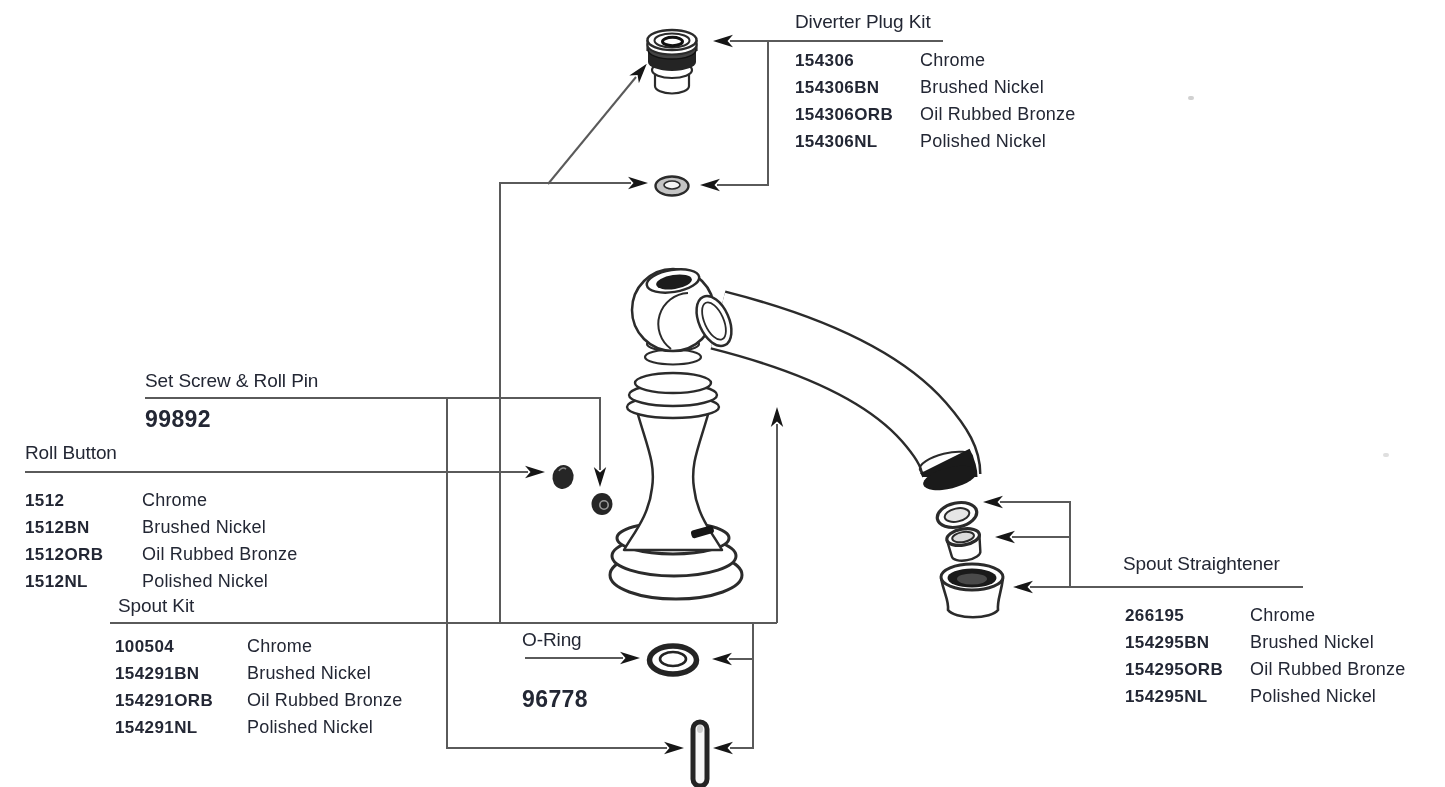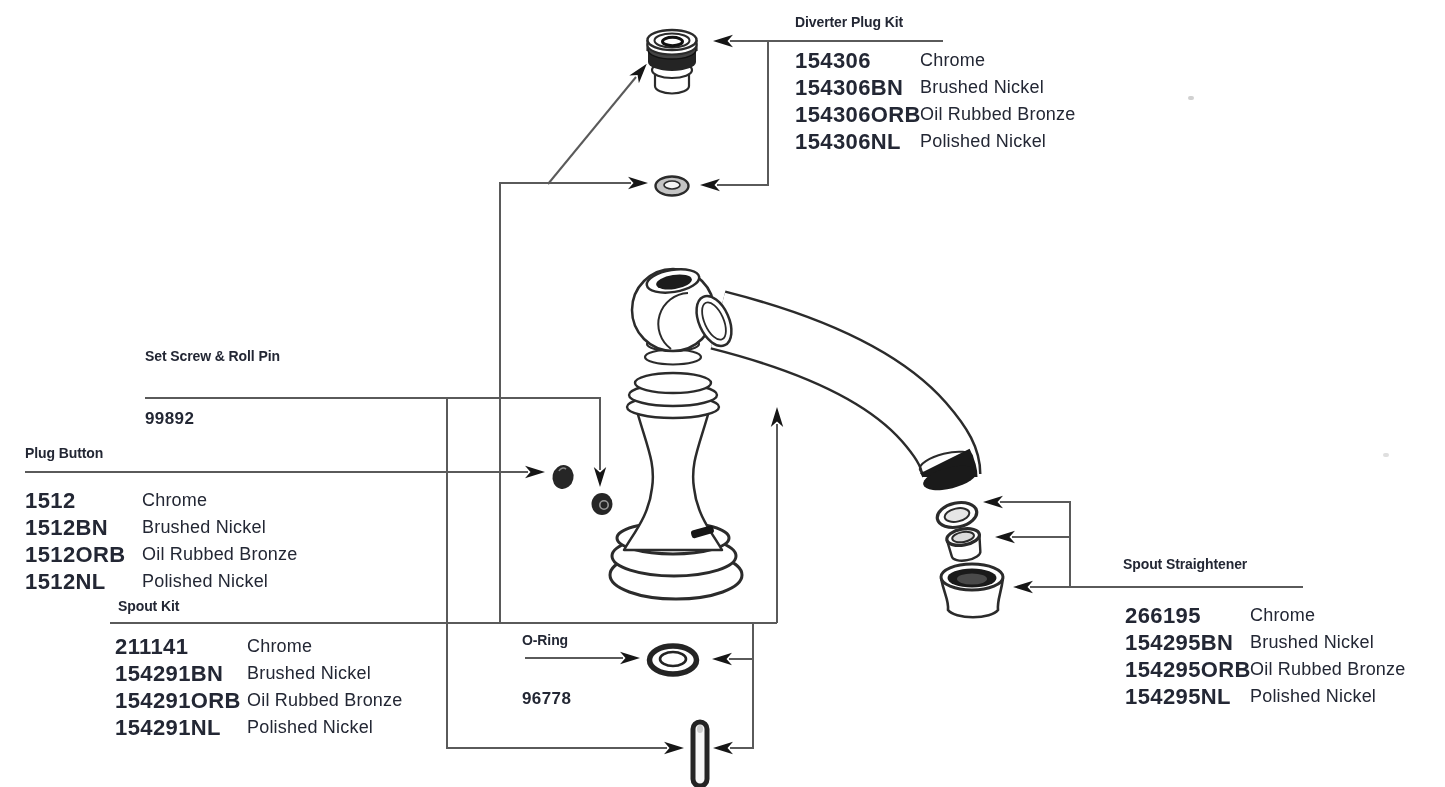--- a/index.html
+++ b/index.html
@@ -6,29 +6,29 @@
   html,body{margin:0;padding:0;}
   .stage{
     position:relative;width:1445px;height:787px;overflow:hidden;
     background:var(--background,#ffffff);
     color:var(--text,#232734);
     font-family:"Liberation Sans",sans-serif;
   }
   .art{position:absolute;left:0;top:0;}
   .kit-title{
     position:absolute;height:22px;line-height:22px;
-    font-size:14px;font-weight:bold;letter-spacing:-0.1px;white-space:nowrap;
+    font-size:19px;font-weight:normal;letter-spacing:-0.1px;white-space:nowrap;
   }
   .single-sku{
     position:absolute;height:22px;line-height:22px;
-    font-size:17px;font-weight:bold;letter-spacing:0.4px;white-space:nowrap;
+    font-size:23px;font-weight:bold;letter-spacing:0.4px;white-space:nowrap;
   }
   .rows{position:absolute;}
   .row{display:grid;grid-template-columns:var(--c1,125px) auto;height:27px;line-height:27px;white-space:nowrap;}
-  .sku{font-size:22px;font-weight:bold;letter-spacing:0.4px;}
+  .sku{font-size:17px;font-weight:bold;letter-spacing:0.4px;}
   .finish{font-size:18px;font-weight:normal;letter-spacing:0.2px;}
 </style>
 </head>
 <body>
 
 <div class="stage">
 
   <svg class="art" width="1445" height="787" viewBox="0 0 1445 787">
     <defs>
       <marker id="arw" viewBox="0 0 20 14" refX="3" refY="7" markerWidth="20" markerHeight="14" orient="auto" markerUnits="userSpaceOnUse">
@@ -155,24 +155,24 @@
     <div class="row">
       <span class="sku">154306ORB</span>
       <span class="finish">Oil Rubbed Bronze</span>
     </div>
     <div class="row">
       <span class="sku">154306NL</span>
       <span class="finish">Polished Nickel</span>
     </div>
   </div>
 
-  <div class="kit-title" style="left:145px;top:345px">Set Screw &amp; Roll Pin</div>
+  <div class="kit-title" style="left:145px;top:370px">Set Screw &amp; Roll Pin</div>
   <div class="single-sku" style="left:145px;top:408px">99892</div>
 
-  <div class="kit-title" style="left:25px;top:442px">Plug Button</div>
+  <div class="kit-title" style="left:25px;top:442px">Roll Button</div>
   <div class="rows" style="left:25px;top:487px;--c1:117px">
     <div class="row">
       <span class="sku">1512</span>
       <span class="finish">Chrome</span>
     </div>
     <div class="row">
       <span class="sku">1512BN</span>
       <span class="finish">Brushed Nickel</span>
     </div>
     <div class="row">
@@ -181,21 +181,21 @@
     </div>
     <div class="row">
       <span class="sku">1512NL</span>
       <span class="finish">Polished Nickel</span>
     </div>
   </div>
 
   <div class="kit-title" style="left:118px;top:595px">Spout Kit</div>
   <div class="rows" style="left:115px;top:633px;--c1:132px">
     <div class="row">
-      <span class="sku">211141</span>
+      <span class="sku">100504</span>
       <span class="finish">Chrome</span>
     </div>
     <div class="row">
       <span class="sku">154291BN</span>
       <span class="finish">Brushed Nickel</span>
     </div>
     <div class="row">
       <span class="sku">154291ORB</span>
       <span class="finish">Oil Rubbed Bronze</span>
     </div>

